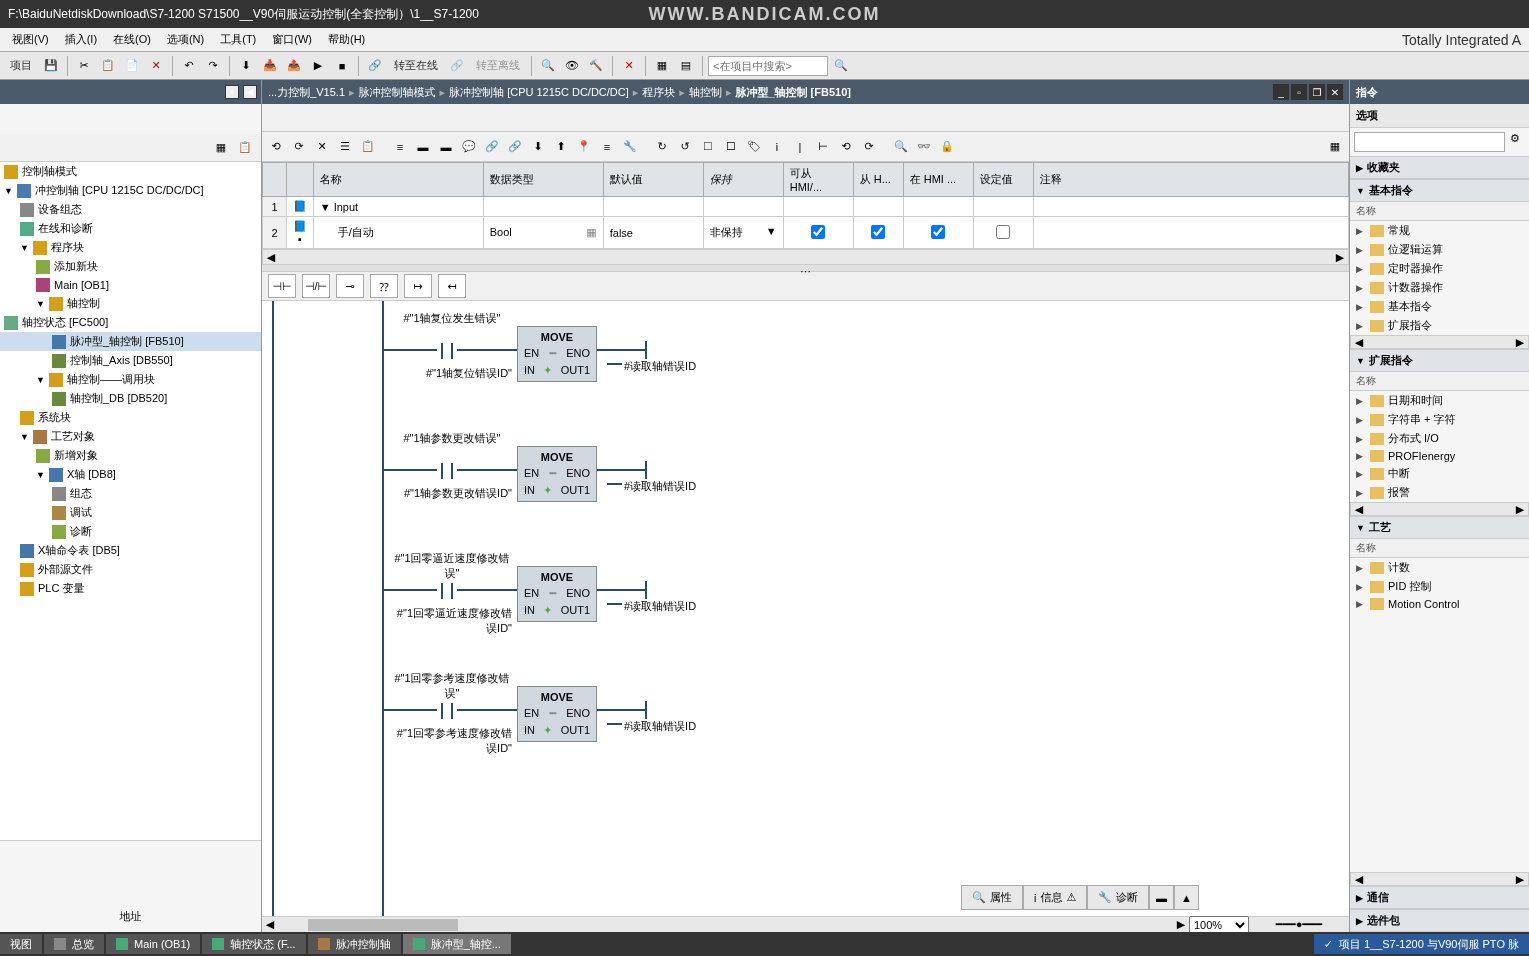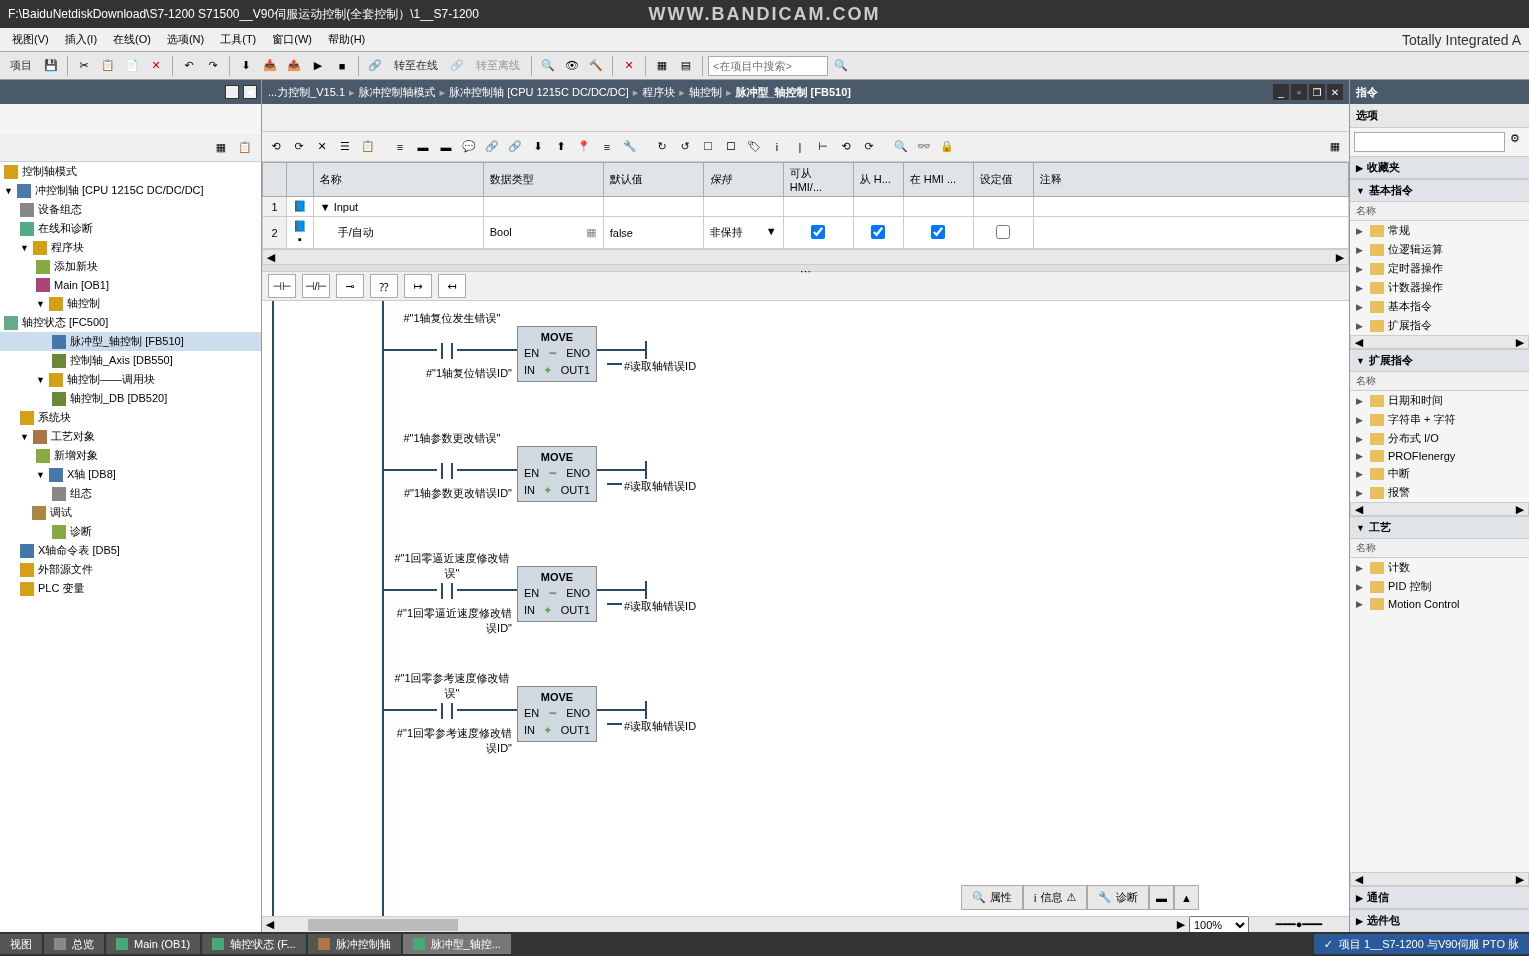--- a/index.html
+++ b/index.html
@@ -232,41 +232,45 @@
         </div>
         <div class="tree-item" style="padding-left: 36px;">
           <span style="font-size:9px;">▼</span> 
           <span class="tree-icon" style="background:#47a;"></span> 
           <span>X轴 [DB8]</span>
         </div>
         <div class="tree-item" style="padding-left: 52px;">
           <span class="tree-icon" style="background:#888;"></span> 
           <span>组态</span>
         </div>
-        <div class="tree-item" style="padding-left: 32px;">
+        <div class="tree-item" style="padding-left: 52px;">
           <span class="tree-icon" style="background:#a84;"></span> 
           <span>调试</span>
         </div>
         <div class="tree-item" style="padding-left: 52px;">
           <span class="tree-icon" style="background:#8a4;"></span> 
           <span>诊断</span>
         </div>
         <div class="tree-item" style="padding-left: 20px;">
           <span class="tree-icon" style="background:#47a;"></span> 
           <span>X轴命令表 [DB5]</span>
         </div>
         <div class="tree-item" style="padding-left: 20px;">
           <span class="tree-icon" style="background:#d4a017;"></span> 
           <span>外部源文件</span>
         </div>
         <div class="tree-item" style="padding-left: 20px;">
           <span class="tree-icon" style="background:#d4a017;"></span> 
           <span>PLC 变量</span>
         </div>
       </div>
+    <div class="addr-section">
+      <div style="height:60px;"></div>
+      <div class="addr-label">地址</div>
+    </div>
   </div>
 
   <div class="center-panel">
     <div class="breadcrumb">
       <span class="crumb">...力控制_V15.1</span>
       <span class="sep-c">▸</span>
       <span class="crumb">脉冲控制轴模式</span>
       <span class="sep-c">▸</span>
       <span class="crumb">脉冲控制轴 [CPU 1215C DC/DC/DC]</span>
       <span class="sep-c">▸</span>

